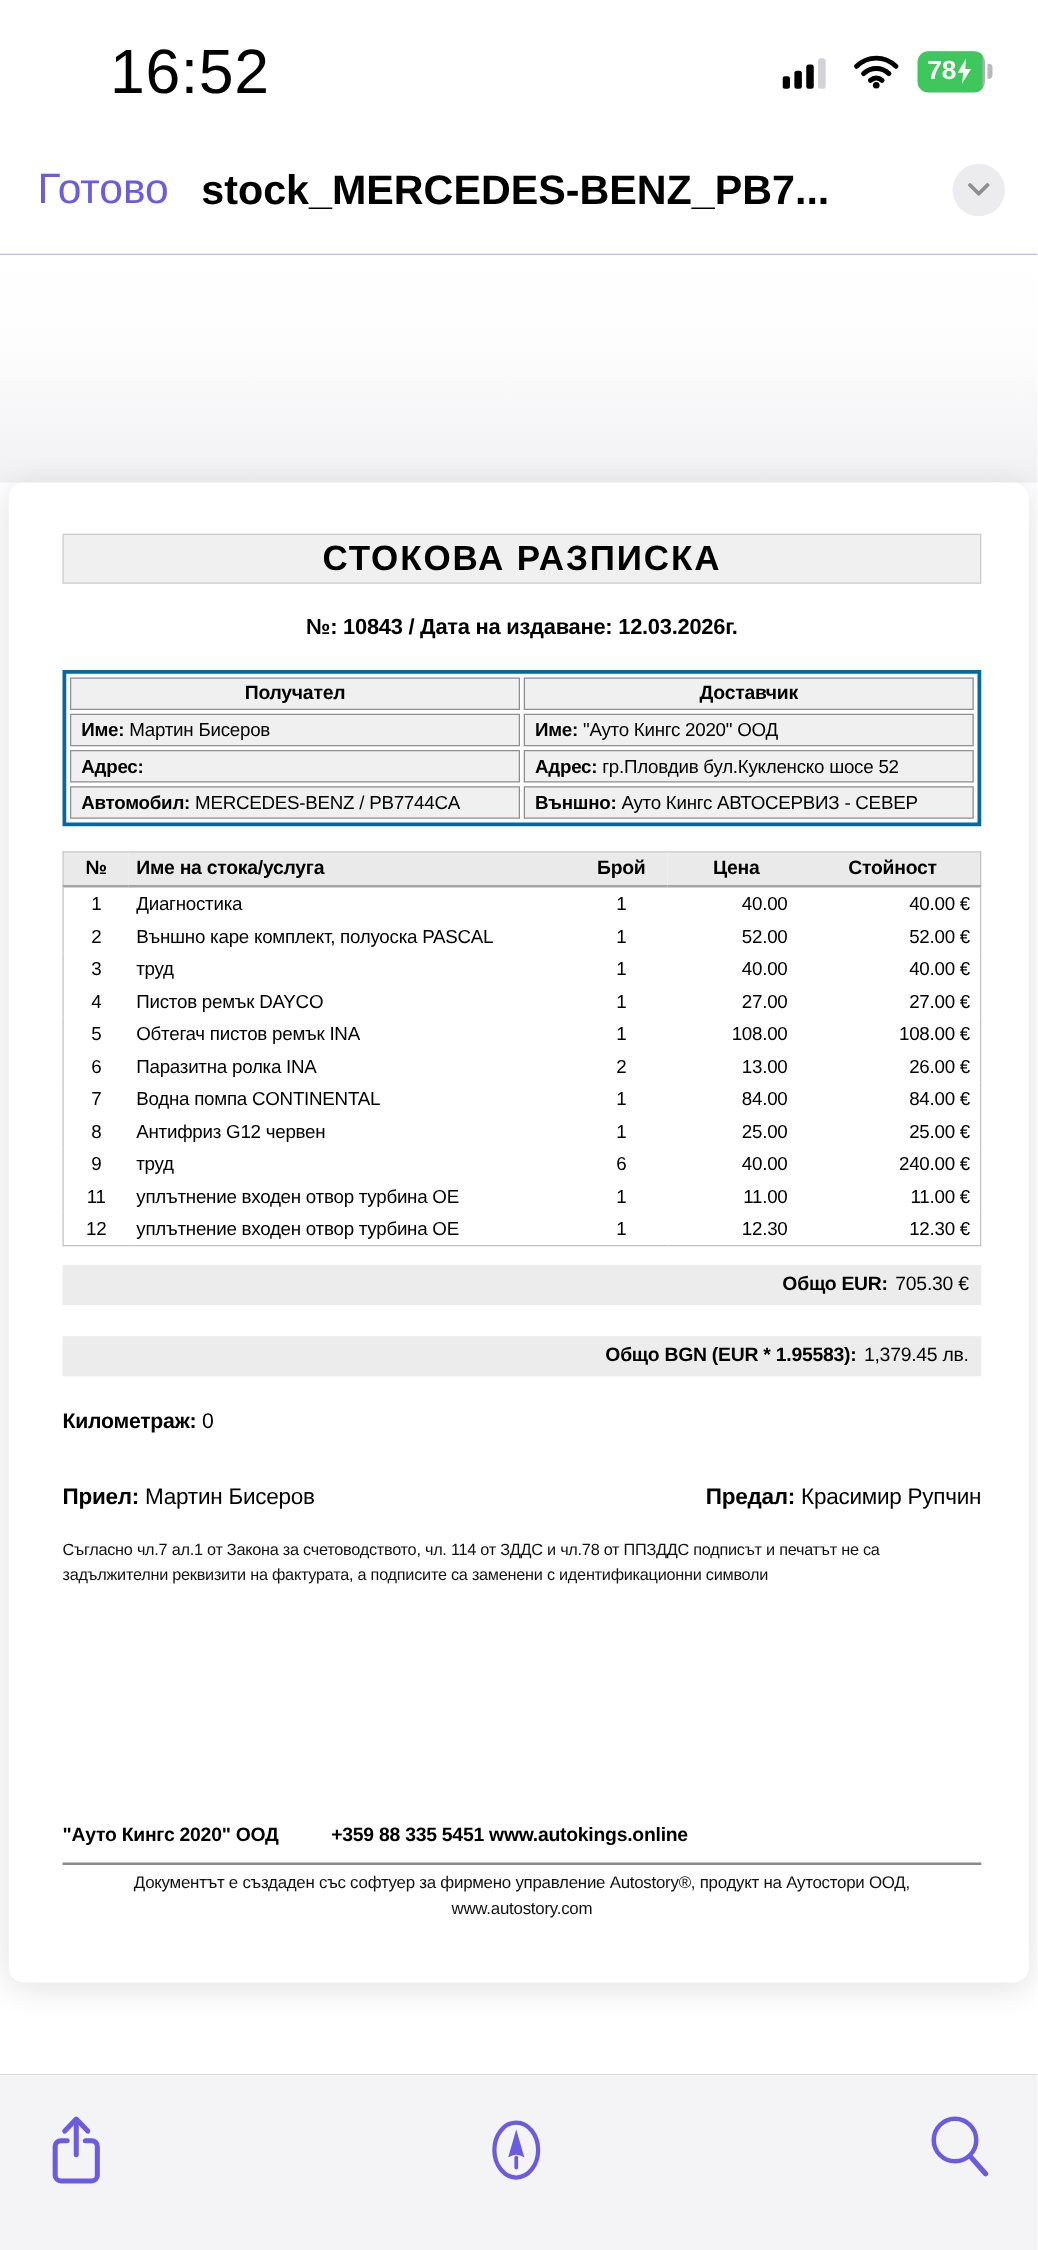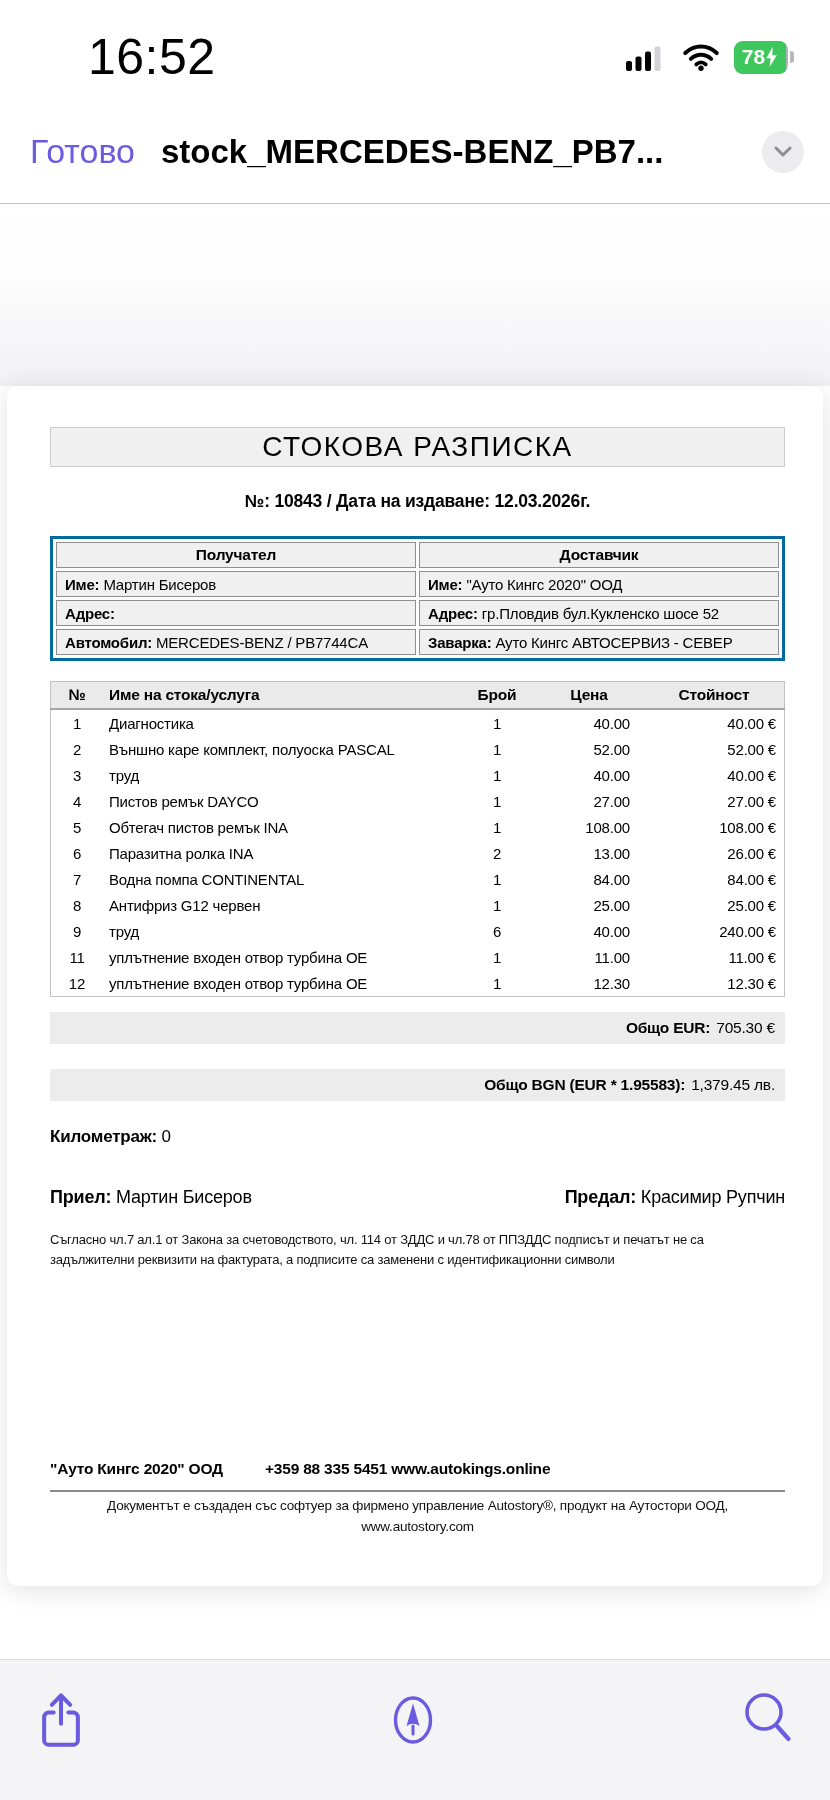--- a/index.html
+++ b/index.html
@@ -41,21 +41,21 @@
   .viewer-gap{height:182px;background:linear-gradient(180deg,#ffffff 0%,#fdfdfd 40%,#f1f0f3 100%);}
   .doc-card{
     margin:0 7px;background:#fff;border-radius:12px;
     box-shadow:0 4px 26px rgba(0,0,0,.12);
     padding:41px 38px 35px 43px;box-sizing:border-box;min-height:1200px;
     letter-spacing:-.2px;
   }
   .doc-title-box{
     height:38px;background:#f0f0f0;border:1px solid #cbcbcb;
     display:flex;align-items:center;justify-content:center;
-    font-size:28px;font-weight:400;letter-spacing:1.5px;
+    font-size:28px;font-weight:700;letter-spacing:1.5px;
   }
   .doc-meta{margin-top:24px;text-align:center;font-size:17.5px;font-weight:700;}
   
   .parties{width:100%;margin-top:24px;border:3px solid #0369a1;border-collapse:separate;border-spacing:3px;background:#fdfdfd;}
   .parties th,.parties td{border:1px solid #8f8f8f;background:#f0f0f0;font-size:15px;padding:2px 8px;height:20px;}
   .parties th{text-align:center;font-weight:700;font-size:15.5px;}
   .parties td{text-align:left;}
   .parties col{width:50%;}
   
   .items{width:100%;margin-top:20px;border-collapse:collapse;border:1px solid #c2c2c2;}
@@ -167,21 +167,21 @@
   </tr>
 
 
   <tr>
     <td><b>Адрес:</b> <span></span></td>
     <td><b>Адрес:</b> <span>гр.Пловдив бул.Кукленско шосе 52</span></td>
   </tr>
 
   <tr>
     <td><b>Автомобил:</b> <span>MERCEDES-BENZ / PB7744CA</span></td>
-    <td><b>Заварка:</b> <span>Ауто Кингс АВТОСЕРВИЗ - СЕВЕР</span></td>
+    <td><b>Външно:</b> <span>Ауто Кингс АВТОСЕРВИЗ - СЕВЕР</span></td>
   </tr>
 </tbody>
     </table>
 
     <table class="items">
       <thead>
         <tr>
           <th class="h-num">№</th>
           <th class="h-name">Име на стока/услуга</th>
           <th class="h-qty">Брой</th>

